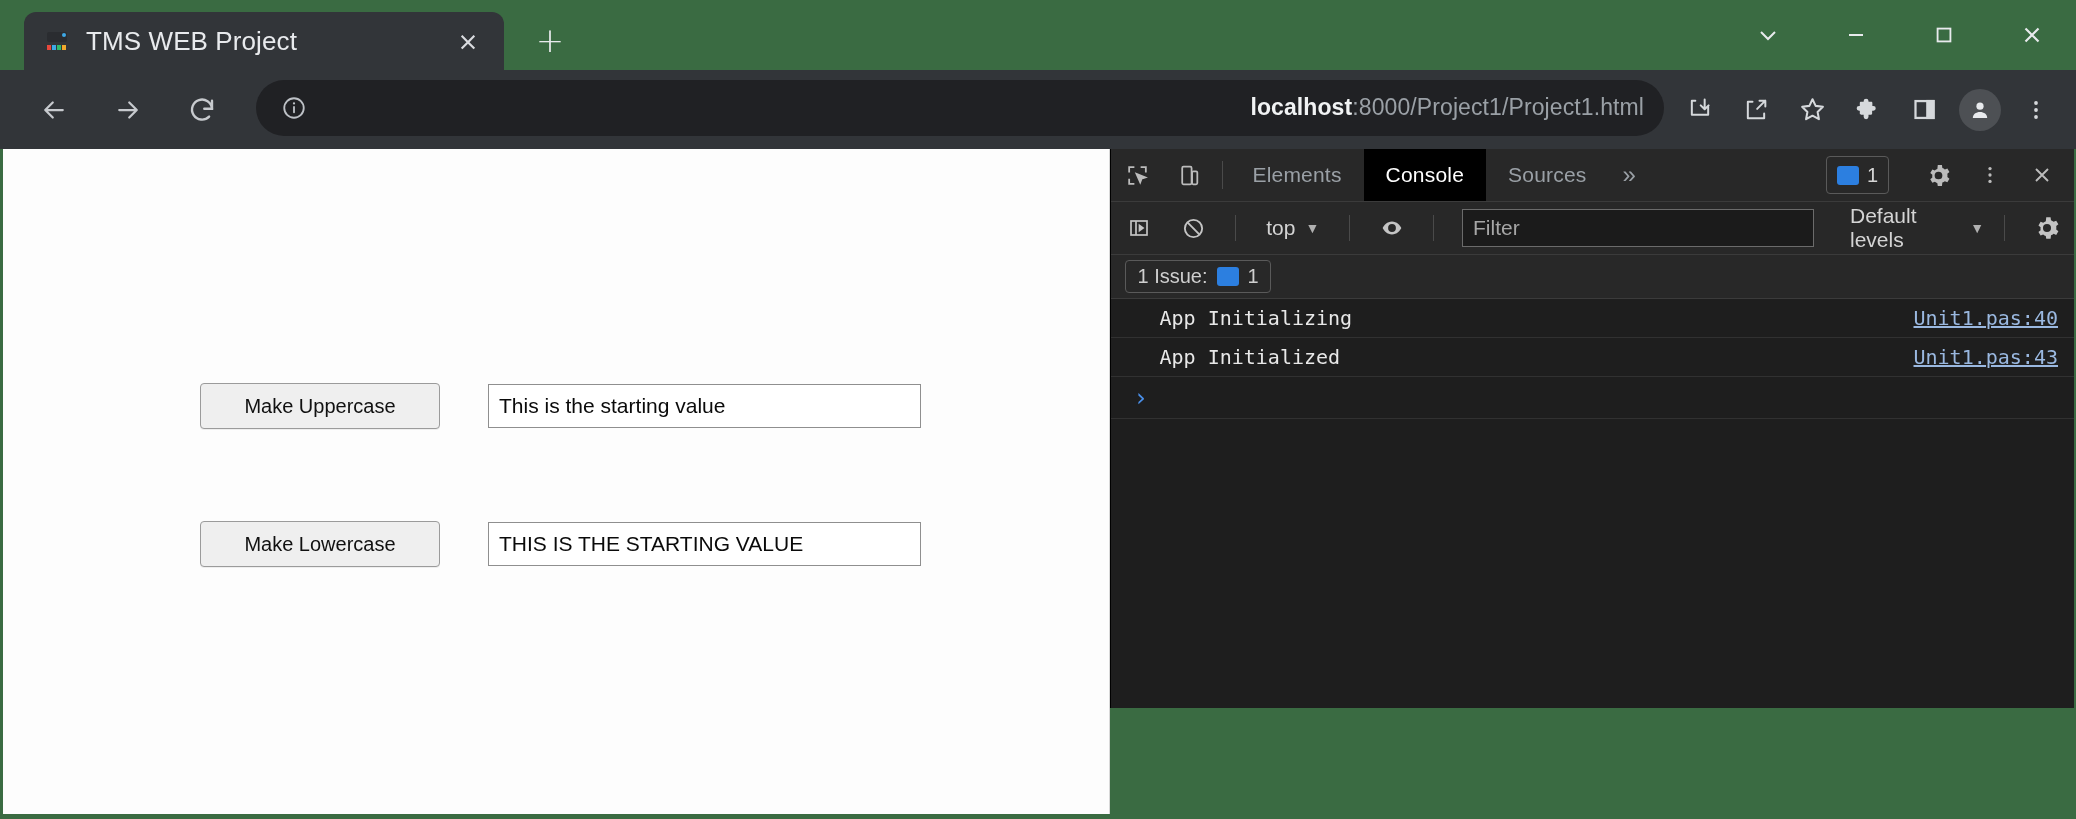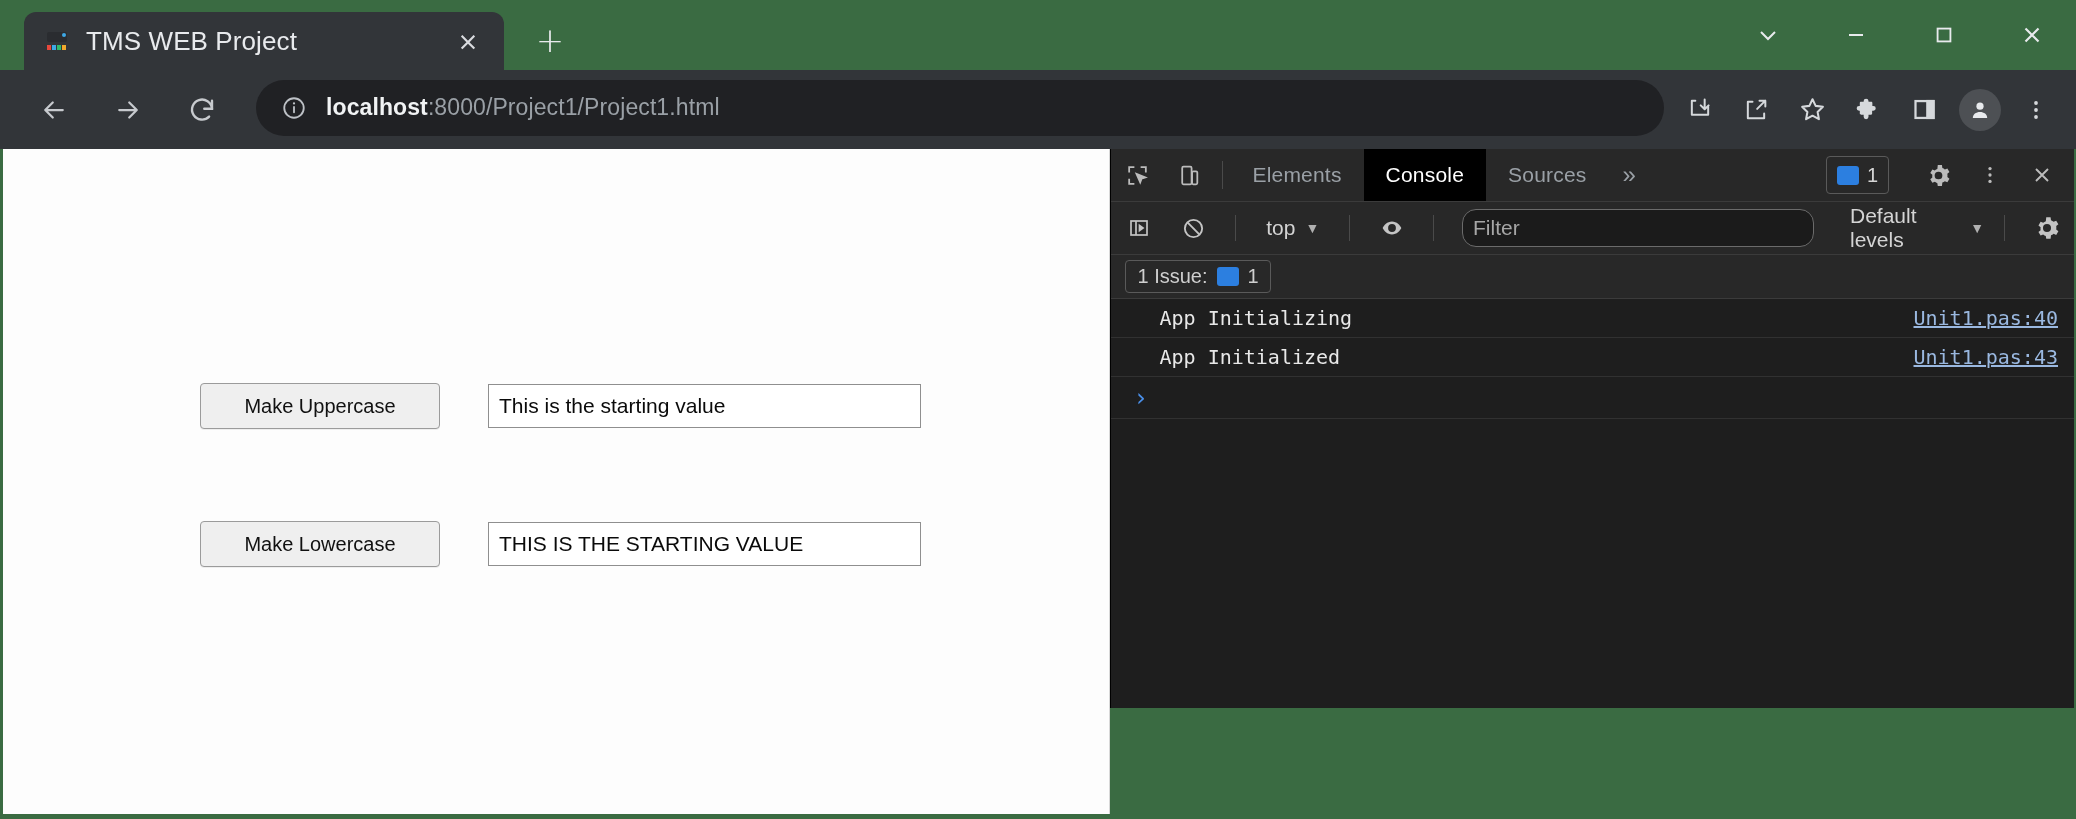--- a/index.html
+++ b/index.html
@@ -110,20 +110,21 @@
   .navbtn:first-child { margin-left:24px; }
   .omnibox {
     flex:1 1 auto;
     height:56px;
     margin:0 8px 4px 24px;
     background:#202124;
     border-radius:28px;
     display:flex; align-items:center;
     padding:0 20px;
     max-width:1570px;
+    justify-content:space-between;
   }
   .omni-info {
     width:36px;height:36px;flex:0 0 36px;
     display:flex;align-items:center;justify-content:center;
     color:#bdc1c6;
   }
   .url {
     margin-left:14px;
     font-size:23px;
     color:#9aa0a6;
@@ -245,21 +246,21 @@
     display:flex;align-items:center; gap:10px;
     color:#d4d4d4; font-size:21px;
     padding:0 10px;
   }
   .caret { font-size:14px; color:#b0b0b0; }
   .filter-box {
     flex:0 0 auto;
     width:352px; height:38px;
     background:#1b1b1b;
     border:1px solid #6b6b6b;
-    border-radius:14px;
+    border-radius:0;
     display:flex;align-items:center;
     padding:0 10px;
     color:#a6a6a6; font-size:21px;
     margin:0 8px;
   }
   .levels {
     margin-left:16px;
     display:flex;align-items:center;gap:10px;
     color:#d4d4d4; font-size:21px;
   }

